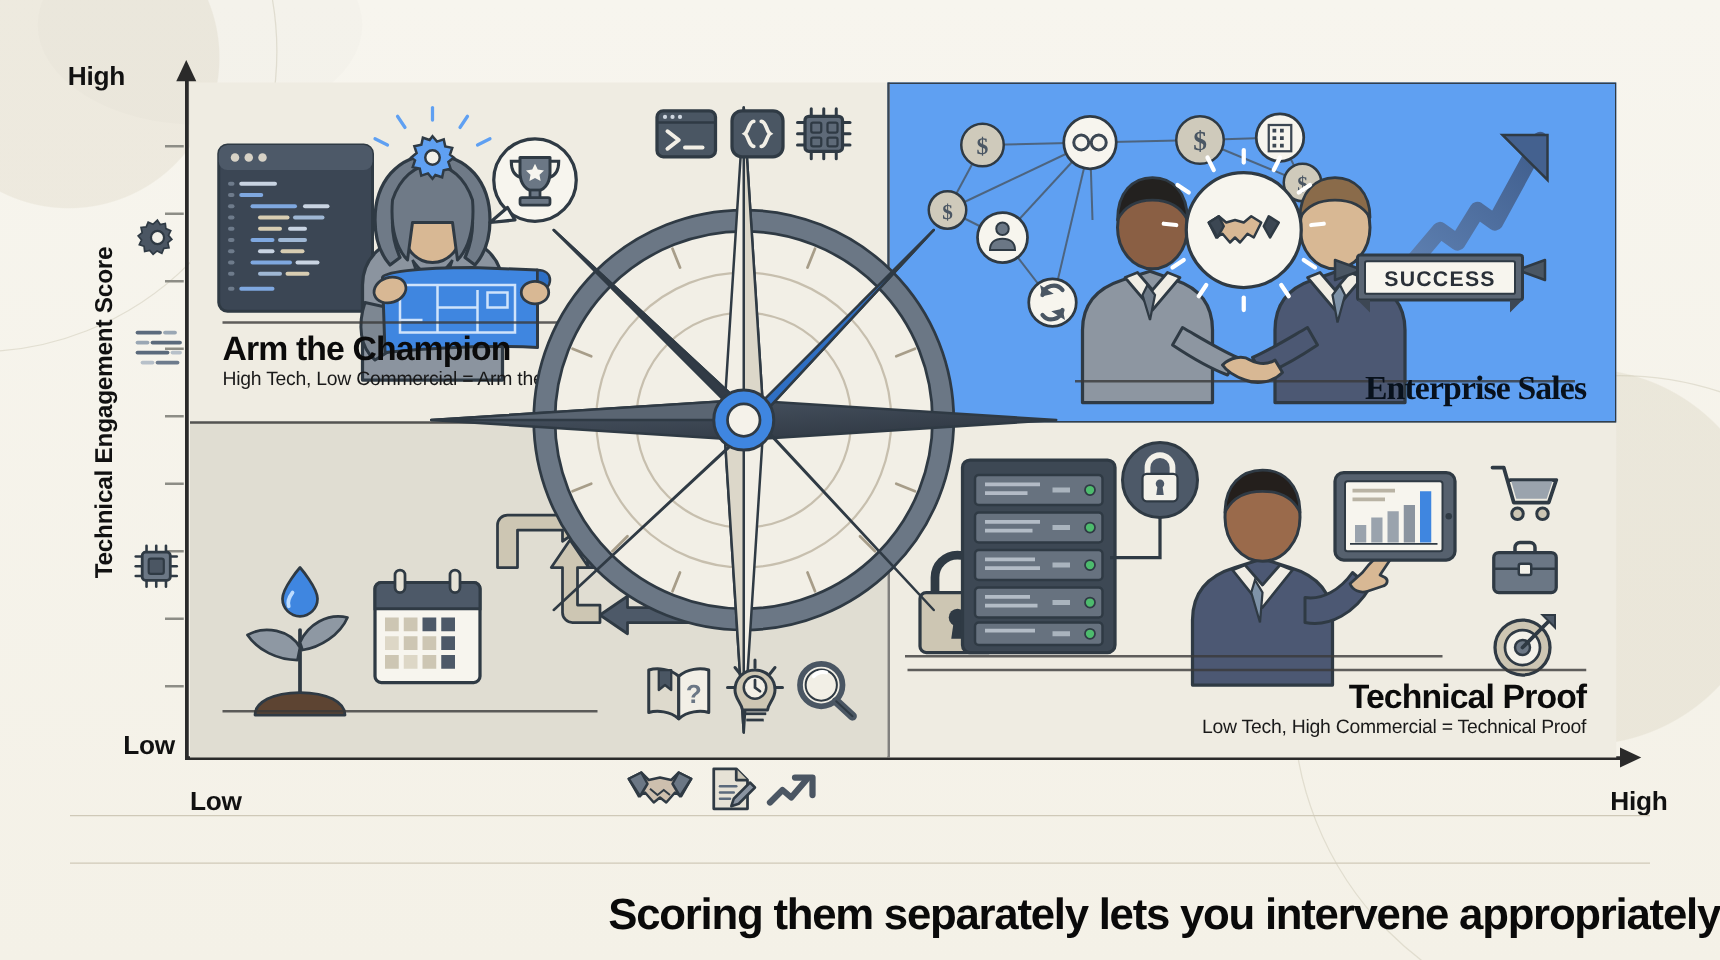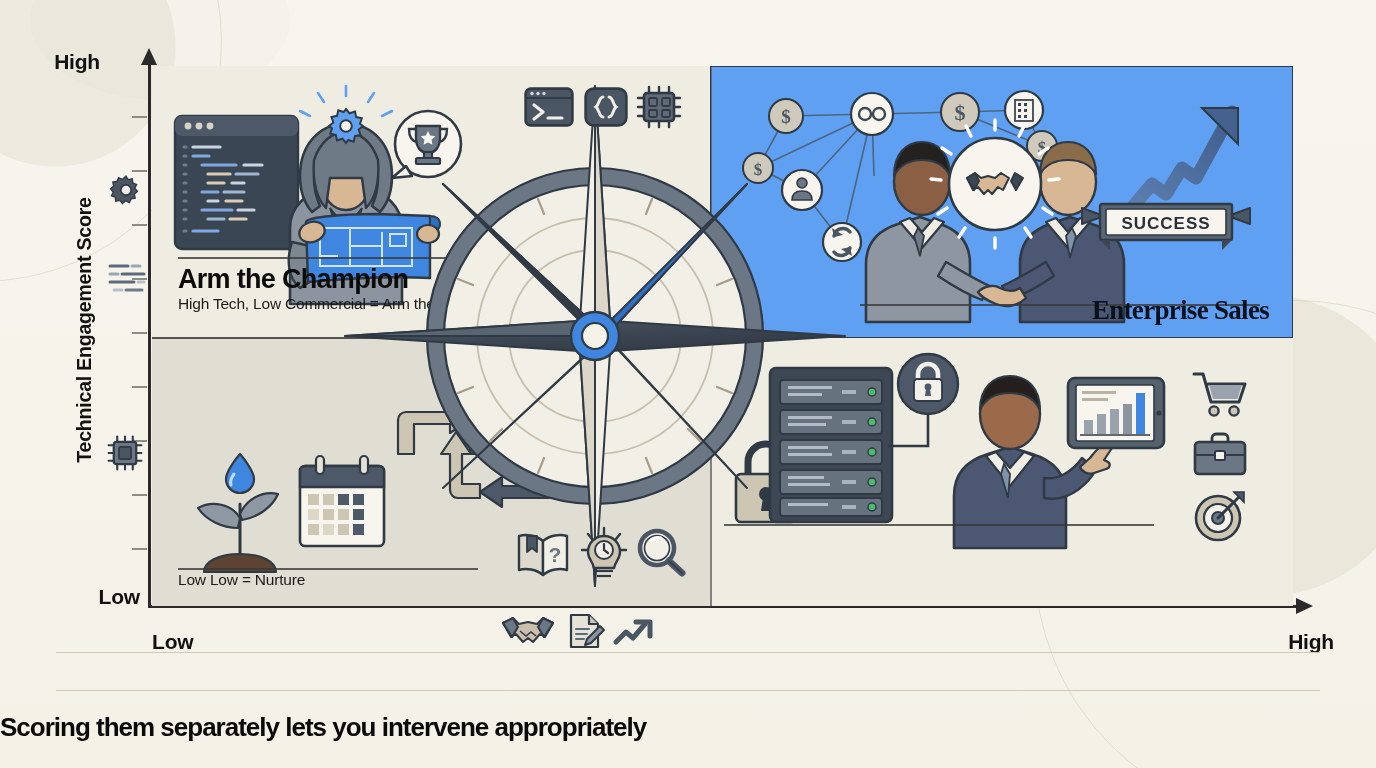--- a/index.html
+++ b/index.html
@@ -73,22 +73,22 @@
   #cap-bl{bottom:18px;}
   #cap-tr{bottom:14px;}
   #cap-br{bottom:16px;}
   #cap-tr h2,#cap-tr p{color:#08111c;font-family:Liberation Serif, serif;}
 
   
   #key-rule-top{position:absolute;left:56px;top:652px;width:1264px;height:1.4px;background:#cfc9b8;}
   #key-rule-bot{position:absolute;left:56px;top:690px;width:1264px;height:1.4px;background:#cfc9b8;}
   #key{position:absolute;left:0;right:0;top:661px;text-align:center;font-size:15.5px;color:#111;letter-spacing:-.25px;}
   #key b{font-weight:bold;}
-  #headline{position:absolute;left:0;right:0;top:712px;text-align:left;
-    font-size:26px;font-weight:bold;color:#0a0a0a;letter-spacing:-1px;}
+  #headline{position:absolute;left:0;right:0;top:712px;text-align:right;
+    font-size:35px;font-weight:bold;color:#0a0a0a;letter-spacing:-1px;}
 
   
   .ground{position:absolute;height:1.6px;background:#3a3a3a;opacity:.8;}
   svg{display:block;overflow:visible;}
 </style>
 </head>
 <body>
 
 <div id="page">
 
@@ -403,21 +403,21 @@
               <stop offset="0" stop-color="#5d7fb0"></stop>
                 <stop offset="1" stop-color="#3f5d8c"></stop>
             </linearGradient>
           </defs>
           <path d="M2 108l22-26 14 10 16-26 14 10L104 10" fill="none" stroke="url(#ga)" stroke-width="13" stroke-linecap="round" stroke-linejoin="round"></path>
           <path d="M74 6h36v36z" fill="#44618f" stroke="#2f3a44" stroke-width="2"></path>
         </svg>
       </span>
 
       
-      <span style="position:absolute;left:372px;top:136px;text-align:center;">
+      <span style="position:absolute;left:358px;top:136px;text-align:center;">
         <svg width="168" height="52" viewBox="0 0 168 52">
           <path d="M0 6l22 8L0 22z" fill="#4a5663" stroke="#2f3a44" stroke-width="2" stroke-linejoin="round"></path>
           <path d="M168 6l-22 8 22 8z" fill="#4a5663" stroke="#2f3a44" stroke-width="2" stroke-linejoin="round"></path>
           <rect x="18" y="2" width="132" height="36" rx="2" fill="#5a6573" stroke="#2f3a44" stroke-width="2.4"></rect>
           <rect x="24" y="7" width="120" height="26" rx="1.5" fill="#f7f5ee" stroke="#2f3a44" stroke-width="1.6"></rect>
           <text x="84" y="27" text-anchor="middle" font-size="17" font-weight="bold" fill="#2a3038" font-family="Liberation Sans, sans-serif" letter-spacing="1">SUCCESS</text>
           <path d="M18 38l10 10V38zM150 38l-10 10V38z" fill="#3d4754"></path>
         </svg>
       </span>
 
@@ -470,21 +470,20 @@
           <path d="M78 60V34a8 8 0 0 1 8-8h34v-9l22 15-22 15v-9H94v22z" fill="#4d5968" stroke="#2f3a44" stroke-width="2.2" stroke-linejoin="round" transform="translate(4,0)"></path>
           <path d="M150 26h16a8 8 0 0 1 8 8v36h9l-15 22-15-22h9V42h-12z" fill="#cdc6b3" stroke="#2f3a44" stroke-width="2.2" stroke-linejoin="round"></path>
           <path d="M174 84v12a8 8 0 0 1-8 8h-52v9l-22-15 22-15v9h44V84z" fill="#4d5968" stroke="#2f3a44" stroke-width="2.2" stroke-linejoin="round"></path>
           <path d="M92 104H70a8 8 0 0 1-8-8V60h-9l15-22 15 22h-9v30h18z" fill="#cdc6b3" stroke="#2f3a44" stroke-width="2.2" stroke-linejoin="round"></path>
         </svg>
       </span>
 
       <div class="ground" style="left:26px;top:230px;width:300px;"></div>
 
       <div class="cap left" id="cap-bl">
-        <p>Low Low = Nurture</p>
       </div>
     </div>
 
     <div class="quad" id="q-br">
 
       <span style="position:absolute;left:20px;top:96px;">
         <svg width="72" height="90" viewBox="0 0 72 90">
           <path d="M18 40V28a18 18 0 0 1 36 0v12" fill="none" stroke="#2f3a44" stroke-width="7"></path>
           <rect x="6" y="40" width="60" height="48" rx="5" fill="#cdc6b3" stroke="#2f3a44" stroke-width="2.6"></rect>
           <circle cx="36" cy="60" r="7" fill="#2f3a44"></circle>
@@ -593,20 +592,25 @@
           <circle cx="24" cy="28" r="22" fill="#cdc6b3" stroke="#2f3a44" stroke-width="2.6"></circle>
           <circle cx="24" cy="28" r="14" fill="#f3f1e9" stroke="#2f3a44" stroke-width="2.2"></circle>
           <circle cx="24" cy="28" r="6" fill="#6b7785" stroke="#2f3a44" stroke-width="2"></circle>
           <path d="M24 28L48 4" stroke="#2f3a44" stroke-width="3" stroke-linecap="round"></path>
           <path d="M40 2h10v10z" fill="#4d5968" stroke="#2f3a44" stroke-width="1.6"></path>
         </svg>
       </span>
 
       <div class="ground" style="left:14px;top:186px;width:430px;"></div>
 
+      <div class="cap right" id="cap-br">
+        <div class="rule"></div>
+        <h2>Technical Proof</h2>
+        <p>Low Tech, High Commercial = Technical Proof</p>
+      </div>
     </div>
 
     <div class="hdiv"></div>
     <div class="vdiv"></div>
     <div class="tr-border"></div>
 
     <span style="position:absolute;left:268px;top:5px;">
       <svg width="350" height="530" viewBox="0 0 350 530">
         <defs>
           <linearGradient id="ndl" x1="0" y1="1" x2="1" y2="0">

